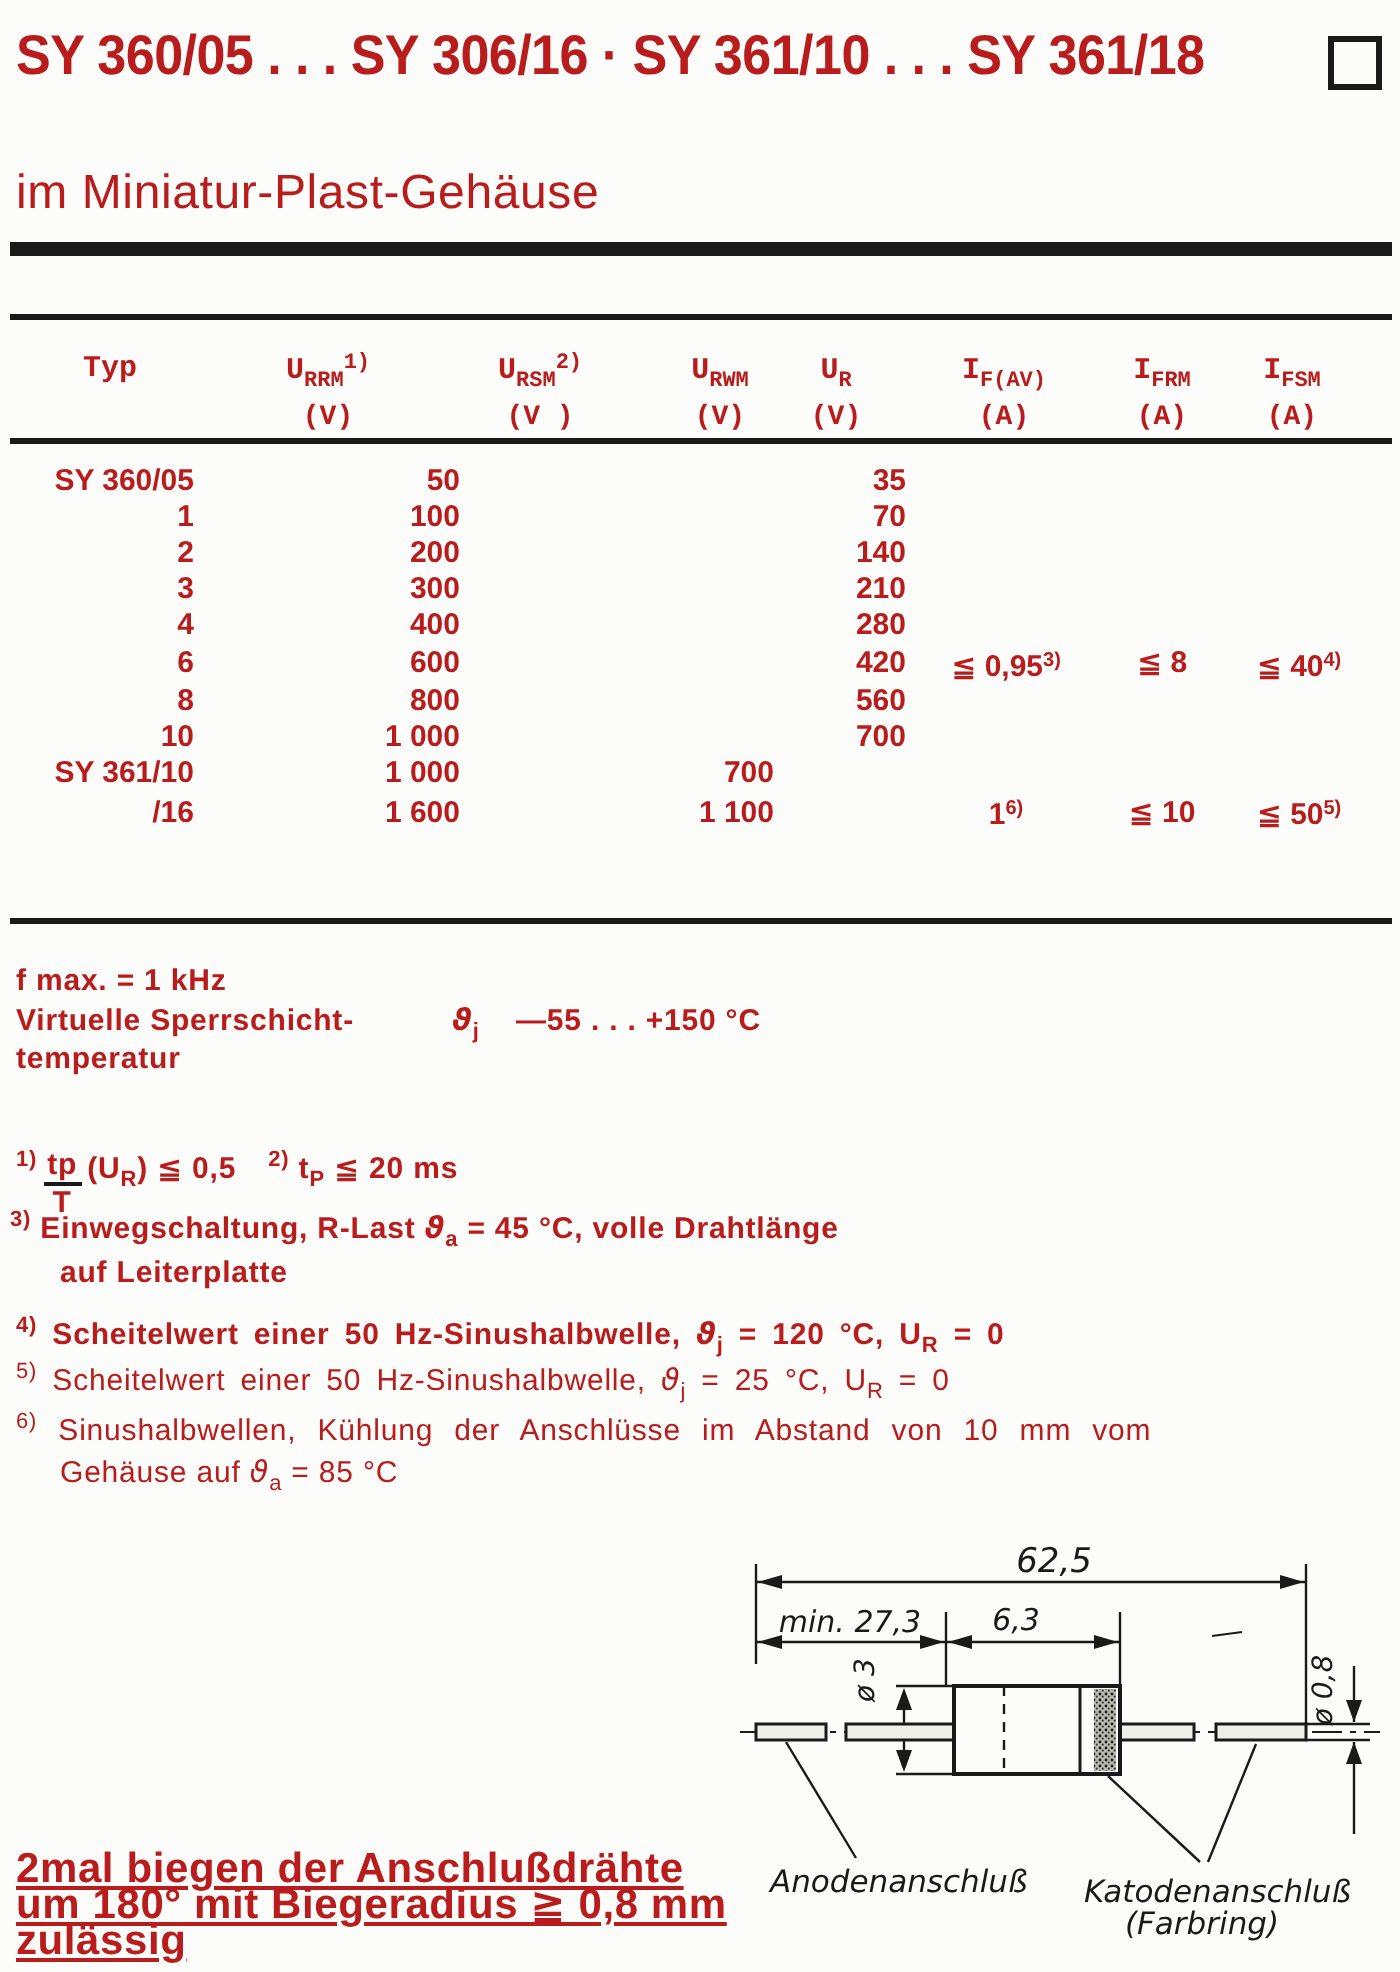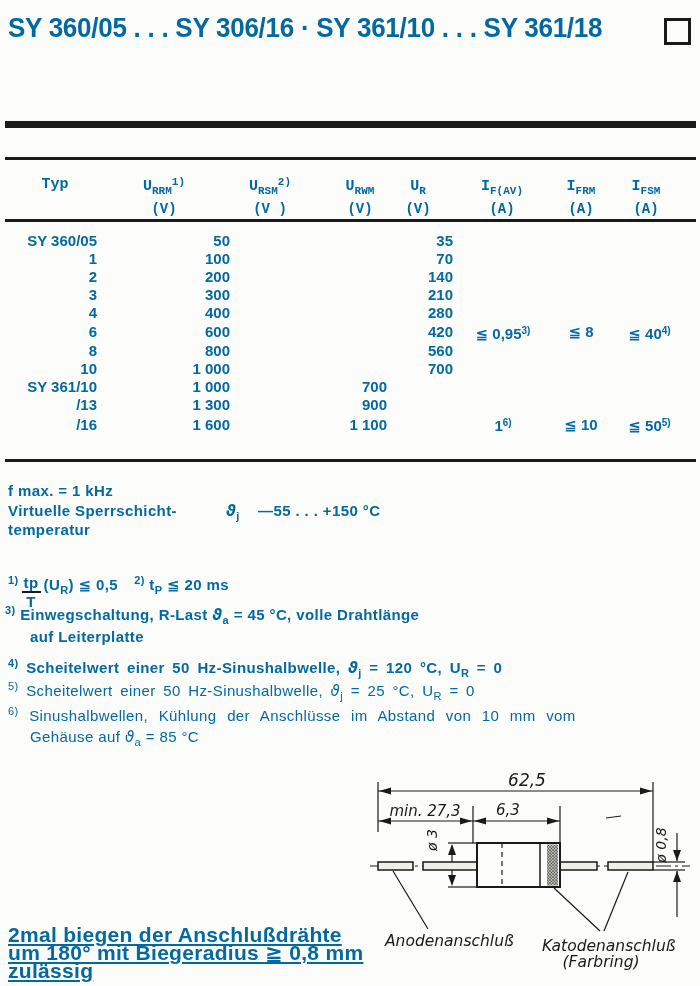--- a/index.html
+++ b/index.html
@@ -1,17 +1,17 @@
 <!DOCTYPE html>
 <html><head>
 <meta charset="utf-8">
 <style>
   html,body{margin:0;padding:0;background:#e8e8e8;}
   .page{position:relative;width:700px;height:986px;background:#fcfcfa;overflow:hidden;
-        font-family:"Liberation Sans","DejaVu Sans",sans-serif;color:#0369a1;}
+        font-family:"Liberation Sans","DejaVu Sans",sans-serif;color:#b91c1c;}
   .abs{position:absolute;white-space:nowrap;}
   .title{left:8px;top:12px;font-size:28px;font-weight:bold;letter-spacing:-0.3px;
          transform:scaleX(0.93);transform-origin:left top;}
   .subtitle{left:8px;font-size:24px;letter-spacing:0.3px;}
   .rule{position:absolute;left:5px;width:691px;background:#1a1a1a;}
   .cornerbox{position:absolute;left:664px;top:18px;width:21px;height:21px;border:3px solid #1a1a1a;background:#fcfcfa;}
   
   .hdr{position:absolute;top:173px;transform:translateX(-50%);text-align:center;
        font-size:15px;font-weight:bold;line-height:19px;white-space:nowrap;font-family:Liberation Mono, monospace;}
   .hdr .unit{display:block;font-size:14px;line-height:17px;font-weight:bold;}
@@ -38,20 +38,21 @@
   
   svg text{font-family:"DejaVu Sans","Liberation Sans",sans-serif;font-style:italic;fill:#1a1a1a;}
 </style>
 </head>
 <body>
 
 <div class="page">
 
   <div class="abs title">SY 360/05 . . . SY 306/16 · SY 361/10 . . . SY 361/18</div>
   <div class="cornerbox"></div>
+  <div class="abs subtitle" style="top:83px">im Miniatur-Plast-Gehäuse</div>
   <div class="rule" style="top:121px;height:7px"></div>
 
   <div class="rule" style="top:157px;height:3px"></div>
   <div class="hdr" style="left:55px;top:175px"><span>Typ</span></div>
   <div class="hdr" style="left:164px">
     <span><span>U</span><sub>RRM</sub><sup>1)</sup></span>
     <span class="unit">(V)</span></div>
   <div class="hdr" style="left:270px">
     <span><span>U</span><sub>RSM</sub><sup>2)</sup></span>
     <span class="unit">(V )</span></div>
@@ -168,30 +169,20 @@
         <td class="r">SY 361/10</td>
         <td class="r">1 000</td>
         <td></td>
         <td class="r">700</td>
         <td class="r"></td>
         <td class="c"></td>
           <td class="c"></td>
           <td class="c"></td>
       </tr>
       <tr>
-        <td class="r">/13</td>
-        <td class="r">1 300</td>
-        <td></td>
-        <td class="r">900</td>
-        <td class="r"></td>
-        <td class="c"></td>
-          <td class="c"></td>
-          <td class="c"></td>
-      </tr>
-      <tr>
         <td class="r">/16</td>
         <td class="r">1 600</td>
         <td></td>
         <td class="r">1 100</td>
         <td class="r"></td>
         <td class="c"><span>1</span><sup class="ts">6)</sup></td>
         <td class="c"><span>≦ 10</span></td>
         <td class="c"><span>≦ 50</span><sup class="ts">5)</sup></td>
       </tr>
     </tbody>

